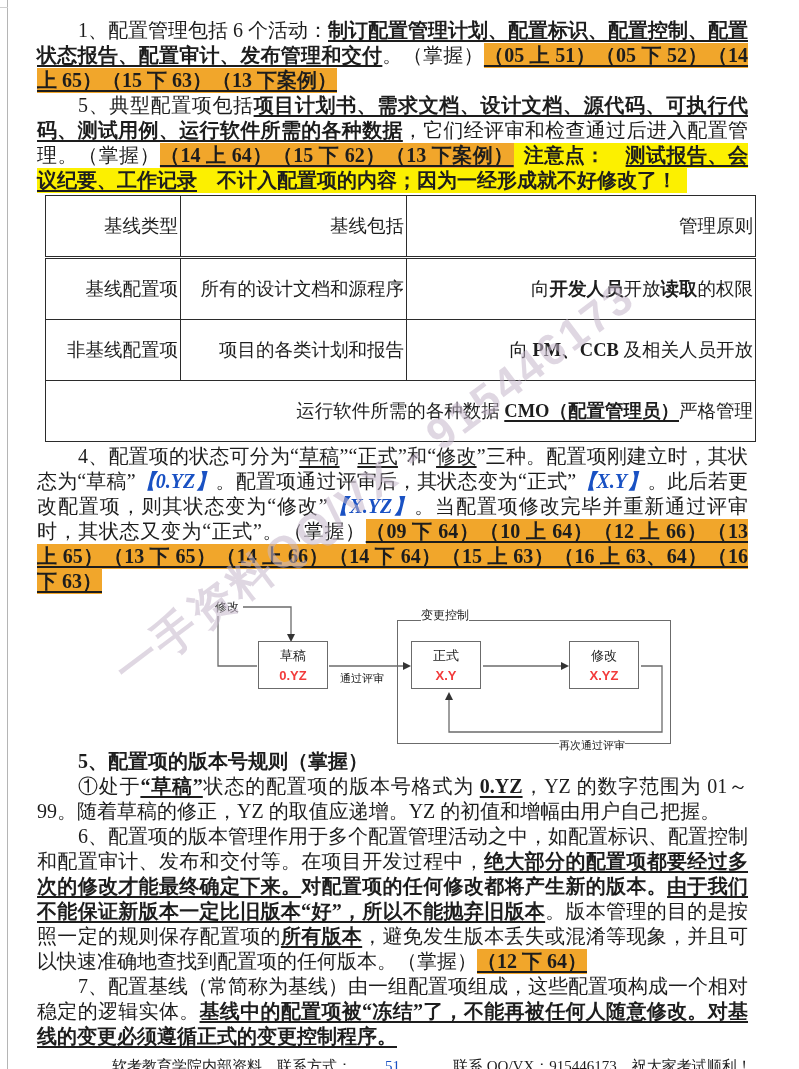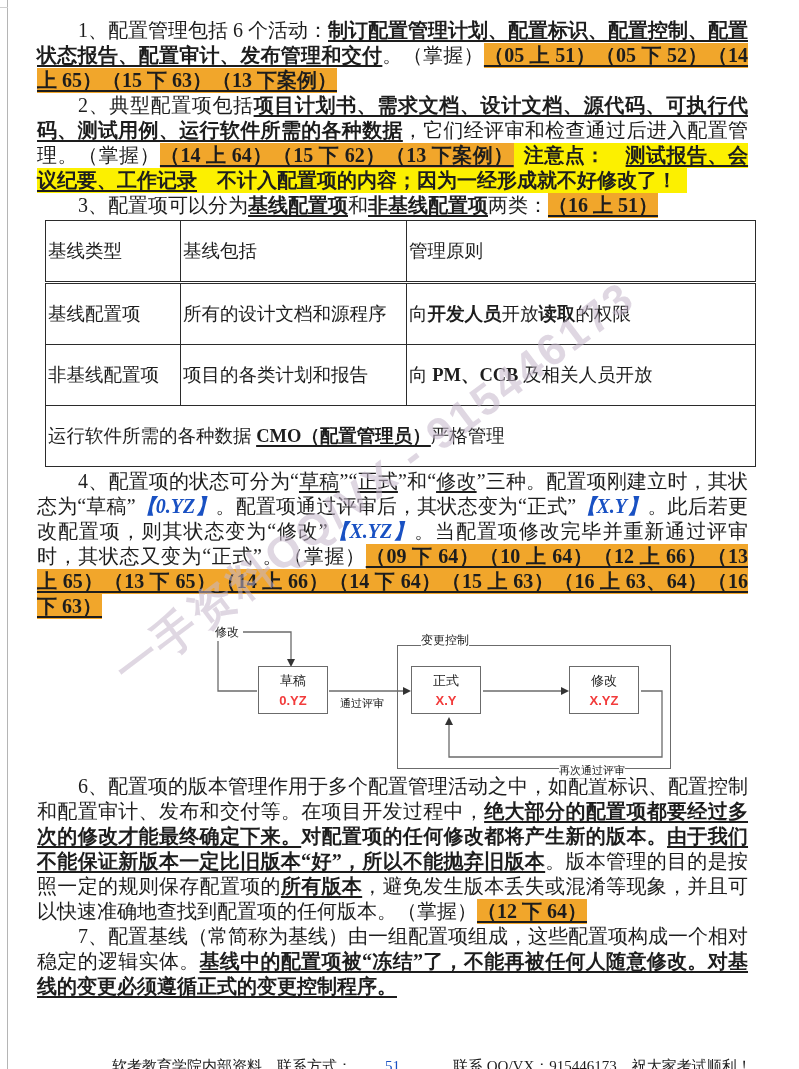--- a/index.html
+++ b/index.html
@@ -21,21 +21,21 @@
   p.para{margin:0;text-indent:41px;font-size:20px;line-height:25px;
          text-align:justify;text-justify:inter-ideograph;}
   .b{font-weight:bold;}
   .u{text-decoration:underline;text-underline-offset:3px;text-decoration-thickness:1.6px;}
   .o{background:var(--orange);padding:1px 0 2px;}
   .y{background:var(--yellow);padding:1px 10px 2px;}
   .blue{color:var(--blue);font-weight:bold;font-style:italic;}
   
   table.baseline{border-collapse:collapse;margin:2px 0 2px 8px;width:710px;
                  font-size:18.5px;table-layout:fixed;}
-  table.baseline th,table.baseline td{border:1.4px solid var(--line);text-align:left;
+  table.baseline th,table.baseline td{border:1.4px solid var(--line);text-align:right;
                  padding:18px 2px;height:24px;line-height:24px;font-weight:normal;}
   table.baseline thead th{border-bottom:3px double var(--line);}
   table.baseline col.c1{width:135px;} table.baseline col.c2{width:226px;} table.baseline col.c3{width:349px;}
   
   .diagram{position:relative;height:150px;margin:2px 0 3px 0;font-family:"Liberation Sans","DejaVu Sans",sans-serif;}
   .diagram svg{position:absolute;left:0;top:0;z-index:1;}
   .bigbox{position:absolute;left:360px;top:24px;width:272px;height:122px;border:1px solid var(--dgray);z-index:0;background:#fff;}
   .dbox{position:absolute;top:45px;width:70px;height:48px;border:1px solid var(--dgray);background:#fff;
         z-index:2;text-align:center;font-size:13px;line-height:20px;padding-top:4px;box-sizing:border-box;color:#222;}
   .dbox .ver{color:var(--red);font-weight:bold;font-size:13px;}
@@ -54,22 +54,21 @@
 </head>
 <body>
 
 <div class="page">
   <div class="scan-edge"></div>
   <div class="scan-edge-top"></div>
   <div class="watermark">一手资料QQ/VX - 915446173</div>
 
   <div class="content">
     <p class="para"><span>1、配置管理包括 6 个活动：</span><span class="b u">制订配置管理计划、配置标识、配置控制、配置状态报告、配置审计、发布管理和交付</span><span>。（掌握）</span><span class="b u o">（05 上 51）（05 下 52）（14 上 65）（15 下 63）（13 下案例）</span></p>
-    <p class="para"><span>2、典型配置项包括</span><span class="b u">项目计划书、需求文档、设计文档、源代码、可执行代码、测试用例、运行软件所需的各种数据</span><span>，它们经评审和检查通过后进入配置管理。（掌握）</span><span class="b u o">（14 上 64）（15 下 62）（13 下案例）</span><span class="b y">注意点：</span><span class="b u y">测试报告、会议纪要、工作记录</span><span class="b y">不计入配置项的内容；因为一经形成就不好修改了！</span></p>
-    <p class="para"><span>3、配置项可以分为</span><span class="b u">基线配置项</span><span>和</span><span class="b u">非基线配置项</span><span>两类：</span><span class="b u o">（16 上 51）</span></p>
+    <p class="para"><span>5、典型配置项包括</span><span class="b u">项目计划书、需求文档、设计文档、源代码、可执行代码、测试用例、运行软件所需的各种数据</span><span>，它们经评审和检查通过后进入配置管理。（掌握）</span><span class="b u o">（14 上 64）（15 下 62）（13 下案例）</span><span class="b y">注意点：</span><span class="b u y">测试报告、会议纪要、工作记录</span><span class="b y">不计入配置项的内容；因为一经形成就不好修改了！</span></p>
 
     <table class="baseline">
       <colgroup>
           <col class="c1">
           <col class="c2">
           <col class="c3">
         </colgroup>
       <thead>
         <tr>
           <th>基线类型</th>
@@ -124,20 +123,22 @@
       <div class="dbox" style="left:374px;">
         <div>正式</div>
         <div class="ver">X.Y</div>
       </div>
       <div class="dbox" style="left:532px;">
         <div>修改</div>
         <div class="ver">X.YZ</div>
       </div>
     </div>
 
+    <p class="para"><span class="b">5、配置项的版本号规则（掌握）</span></p>
+    <p class="para"><span>①处于</span><span class="b u">“草稿”</span><span>状态的配置项的版本号格式为 </span><span class="b u">0.YZ</span><span>，YZ 的数字范围为 01～99。随着草稿的修正，YZ 的取值应递增。YZ 的初值和增幅由用户自己把握。</span></p>
     <p class="para"><span>6、配置项的版本管理作用于多个配置管理活动之中，如配置标识、配置控制和配置审计、发布和交付等。在项目开发过程中，</span><span class="b u">绝大部分的配置项都要经过多次的修改才能最终确定下来。</span><span class="b">对配置项的任何修改都将产生新的版本。</span><span class="b u">由于我们不能保证新版本一定比旧版本“好”，所以不能抛弃旧版本</span><span>。版本管理的目的是按照一定的规则保存配置项的</span><span class="b u">所有版本</span><span>，避免发生版本丢失或混淆等现象，并且可以快速准确地查找到配置项的任何版本。（掌握）</span><span class="b u o">（12 下 64）</span></p>
     <p class="para"><span>7、配置基线（常简称为基线）由一组配置项组成，这些配置项构成一个相对稳定的逻辑实体。</span><span class="b u">基线中的配置项被“冻结”了，不能再被任何人随意修改。对基线的变更必须遵循正式的变更控制程序。</span></p>
 
   </div>
 
   <div class="footer-strip">
     <span class="fleft">软考教育学院内部资料，联系方式：</span>
     <span class="flink">51</span>
     <span class="fright">联系 QQ/VX：915446173，祝大家考试顺利！</span>
   </div>

